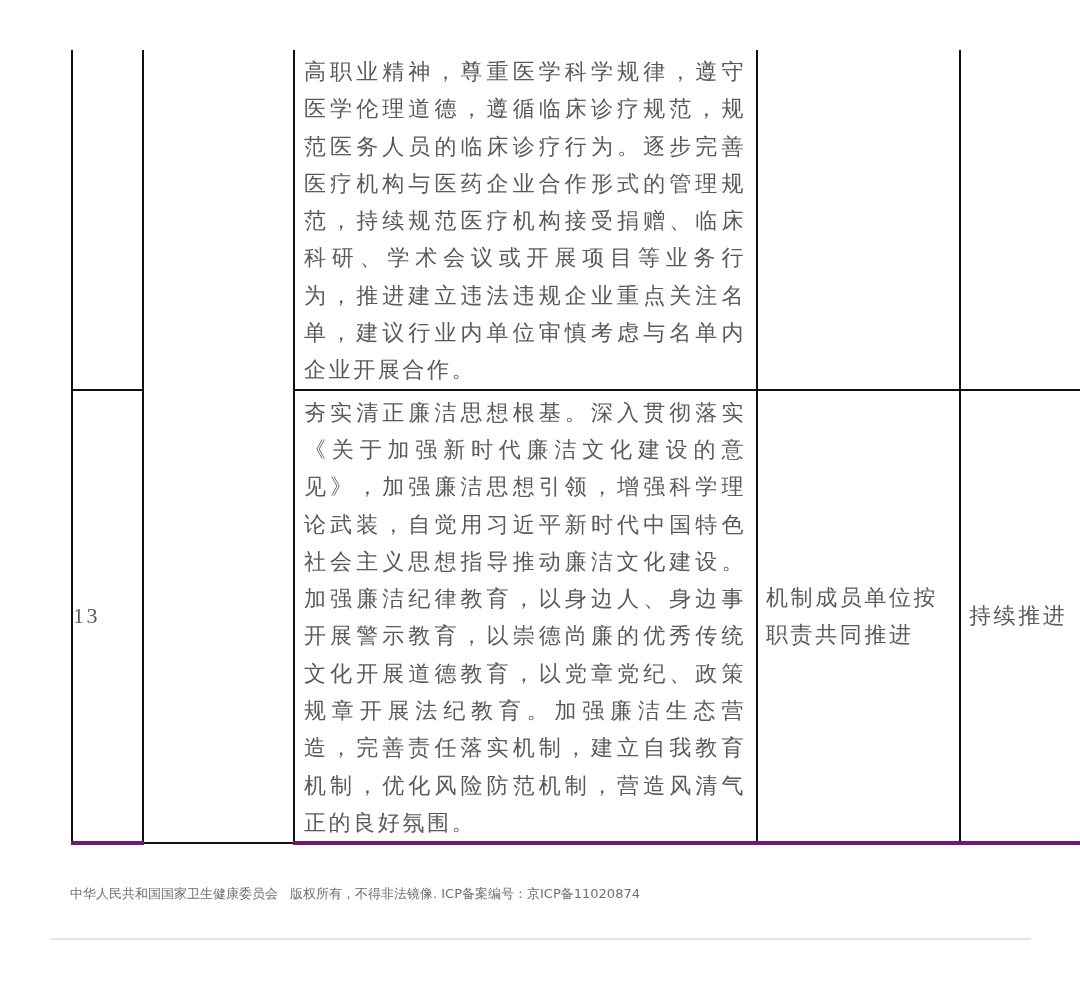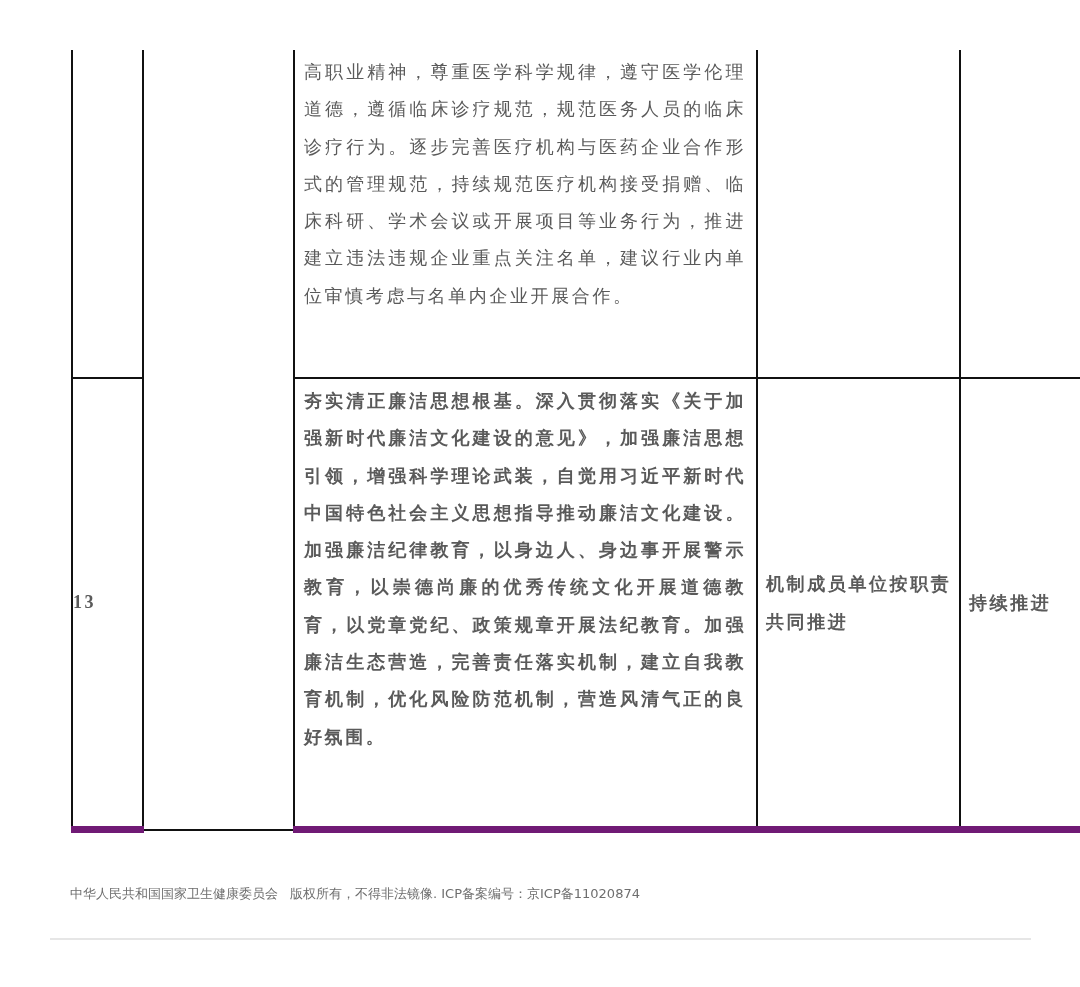--- a/index.html
+++ b/index.html
@@ -23,34 +23,33 @@
     }
     table.doc-table {
       border-collapse: collapse;
       table-layout: fixed;
       width: 960px;
     }
     table.doc-table td {
       border-left: 2px solid #111111;
       vertical-align: middle;
       padding: 0;
-      font-size: 18px;
+      font-size: 22px;
       letter-spacing: 2.6px;
       line-height: 37.3px;
       color: #5a5a5a;
     }
     table.doc-table td.col-last {
       border-right: none;
     }
     tr.row-continued td {
       border-bottom: 2px solid #111111;
     }
     tr.row-13 td {
-      border-bottom: 7px solid #701a75;
-      font-weight: bold;
+      border-bottom: 4px solid #701a75;
     }
     td.col-span {
       border-bottom: 2px solid #111111;
     }
     td.col-no {
       width: 69px;
       text-align: left;
       font-family: "Liberation Serif", "DejaVu Serif", serif;
       font-size: 18px;
       letter-spacing: 0;

